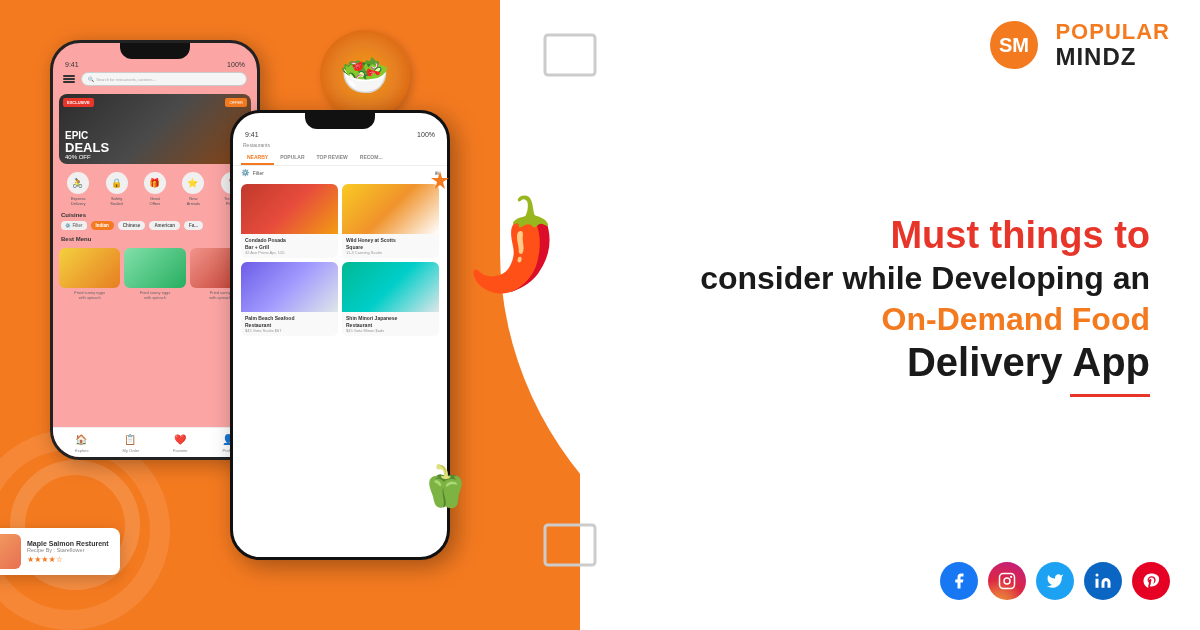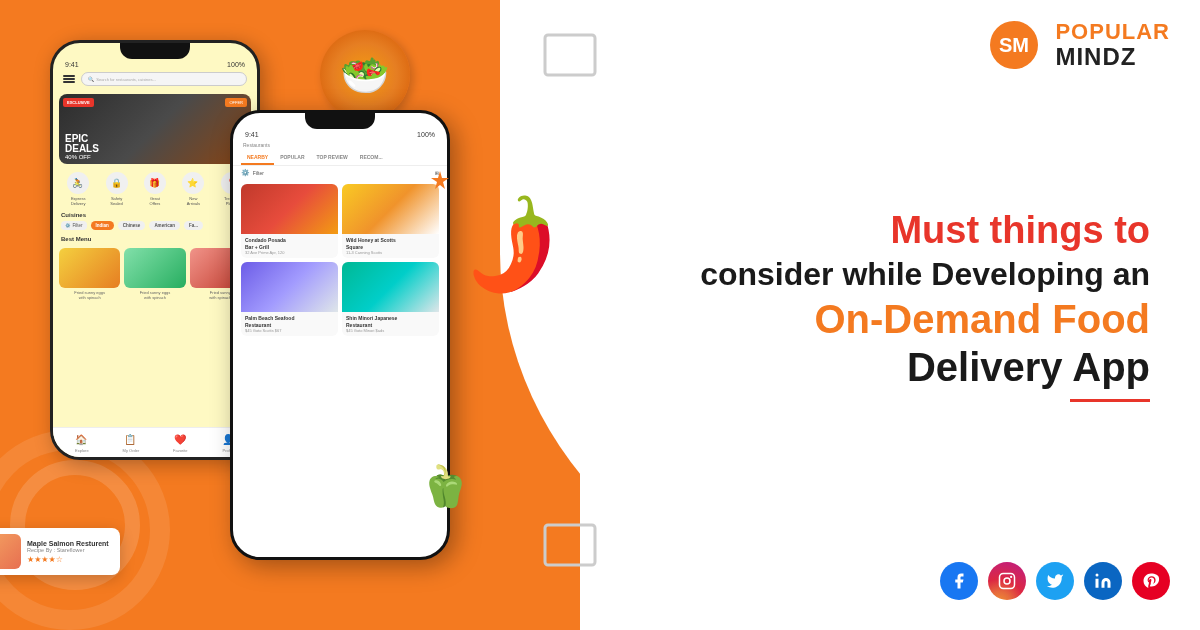--- a/index.html
+++ b/index.html
@@ -117,21 +117,21 @@
       line-height: 1.2;
     }
     .headline-line2 {
       font-size: 32px;
       font-weight: 700;
       color: #1a1a1a;
       text-align: right;
       line-height: 1.3;
     }
     .headline-line3 {
-      font-size: 40px;
+      font-size: 32px;
       font-weight: 900;
       color: #F47A20;
       text-align: right;
       line-height: 1.2;
     }
     .headline-line4 {
       font-size: 40px;
       font-weight: 900;
       color: #1a1a1a;
       text-align: right;
@@ -176,21 +176,21 @@
     .social-li { background: #0A66C2; }
     .social-pt { background: #E60023; }
 
     
     .phone-1 {
       position: absolute;
       top: 40px;
       left: 50px;
       width: 210px;
       height: 420px;
-      background: #fef9c3;
+      background: #fca5a5;
       border-radius: 30px;
       border: 3px solid #222;
       overflow: hidden;
       box-shadow: 4px 4px 20px rgba(0,0,0,0.3);
       z-index: 5;
     }
 
     
     .phone-2 {
       position: absolute;
@@ -308,21 +308,21 @@
     .banner-text {
       color: #fff;
     }
 
     .banner-text .epic {
       font-size: 10px;
       font-weight: 900;
       display: block;
     }
     .banner-text .deals {
-      font-size: 10px;
+      font-size: 13px;
       font-weight: 900;
       display: block;
       line-height: 1;
     }
     .banner-text .off {
       font-size: 6px;
       display: block;
     }
 
     

